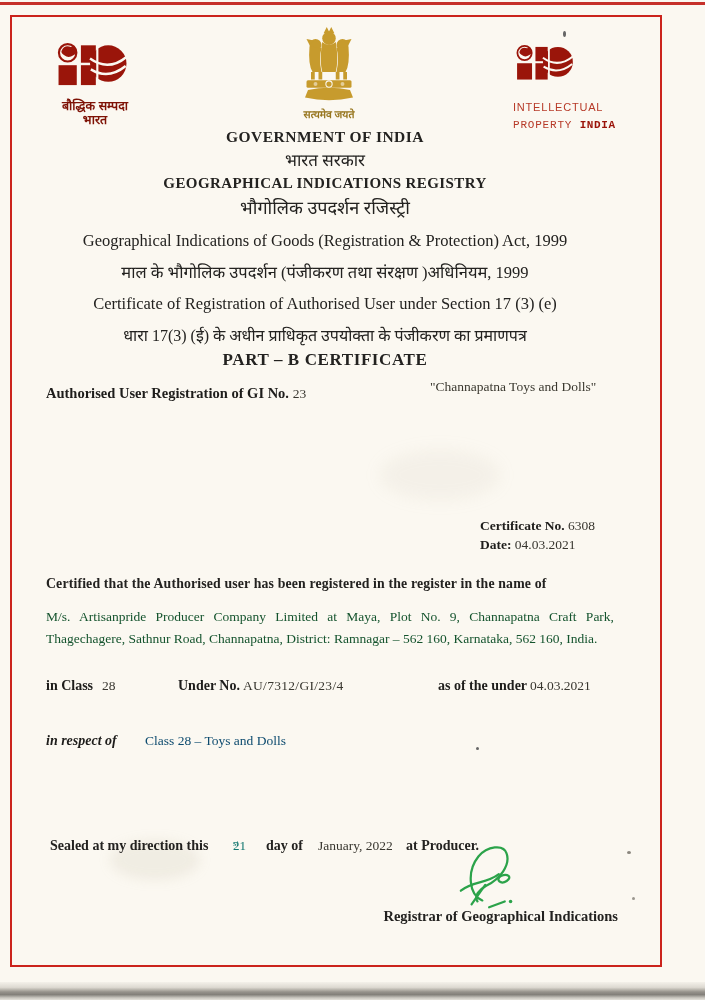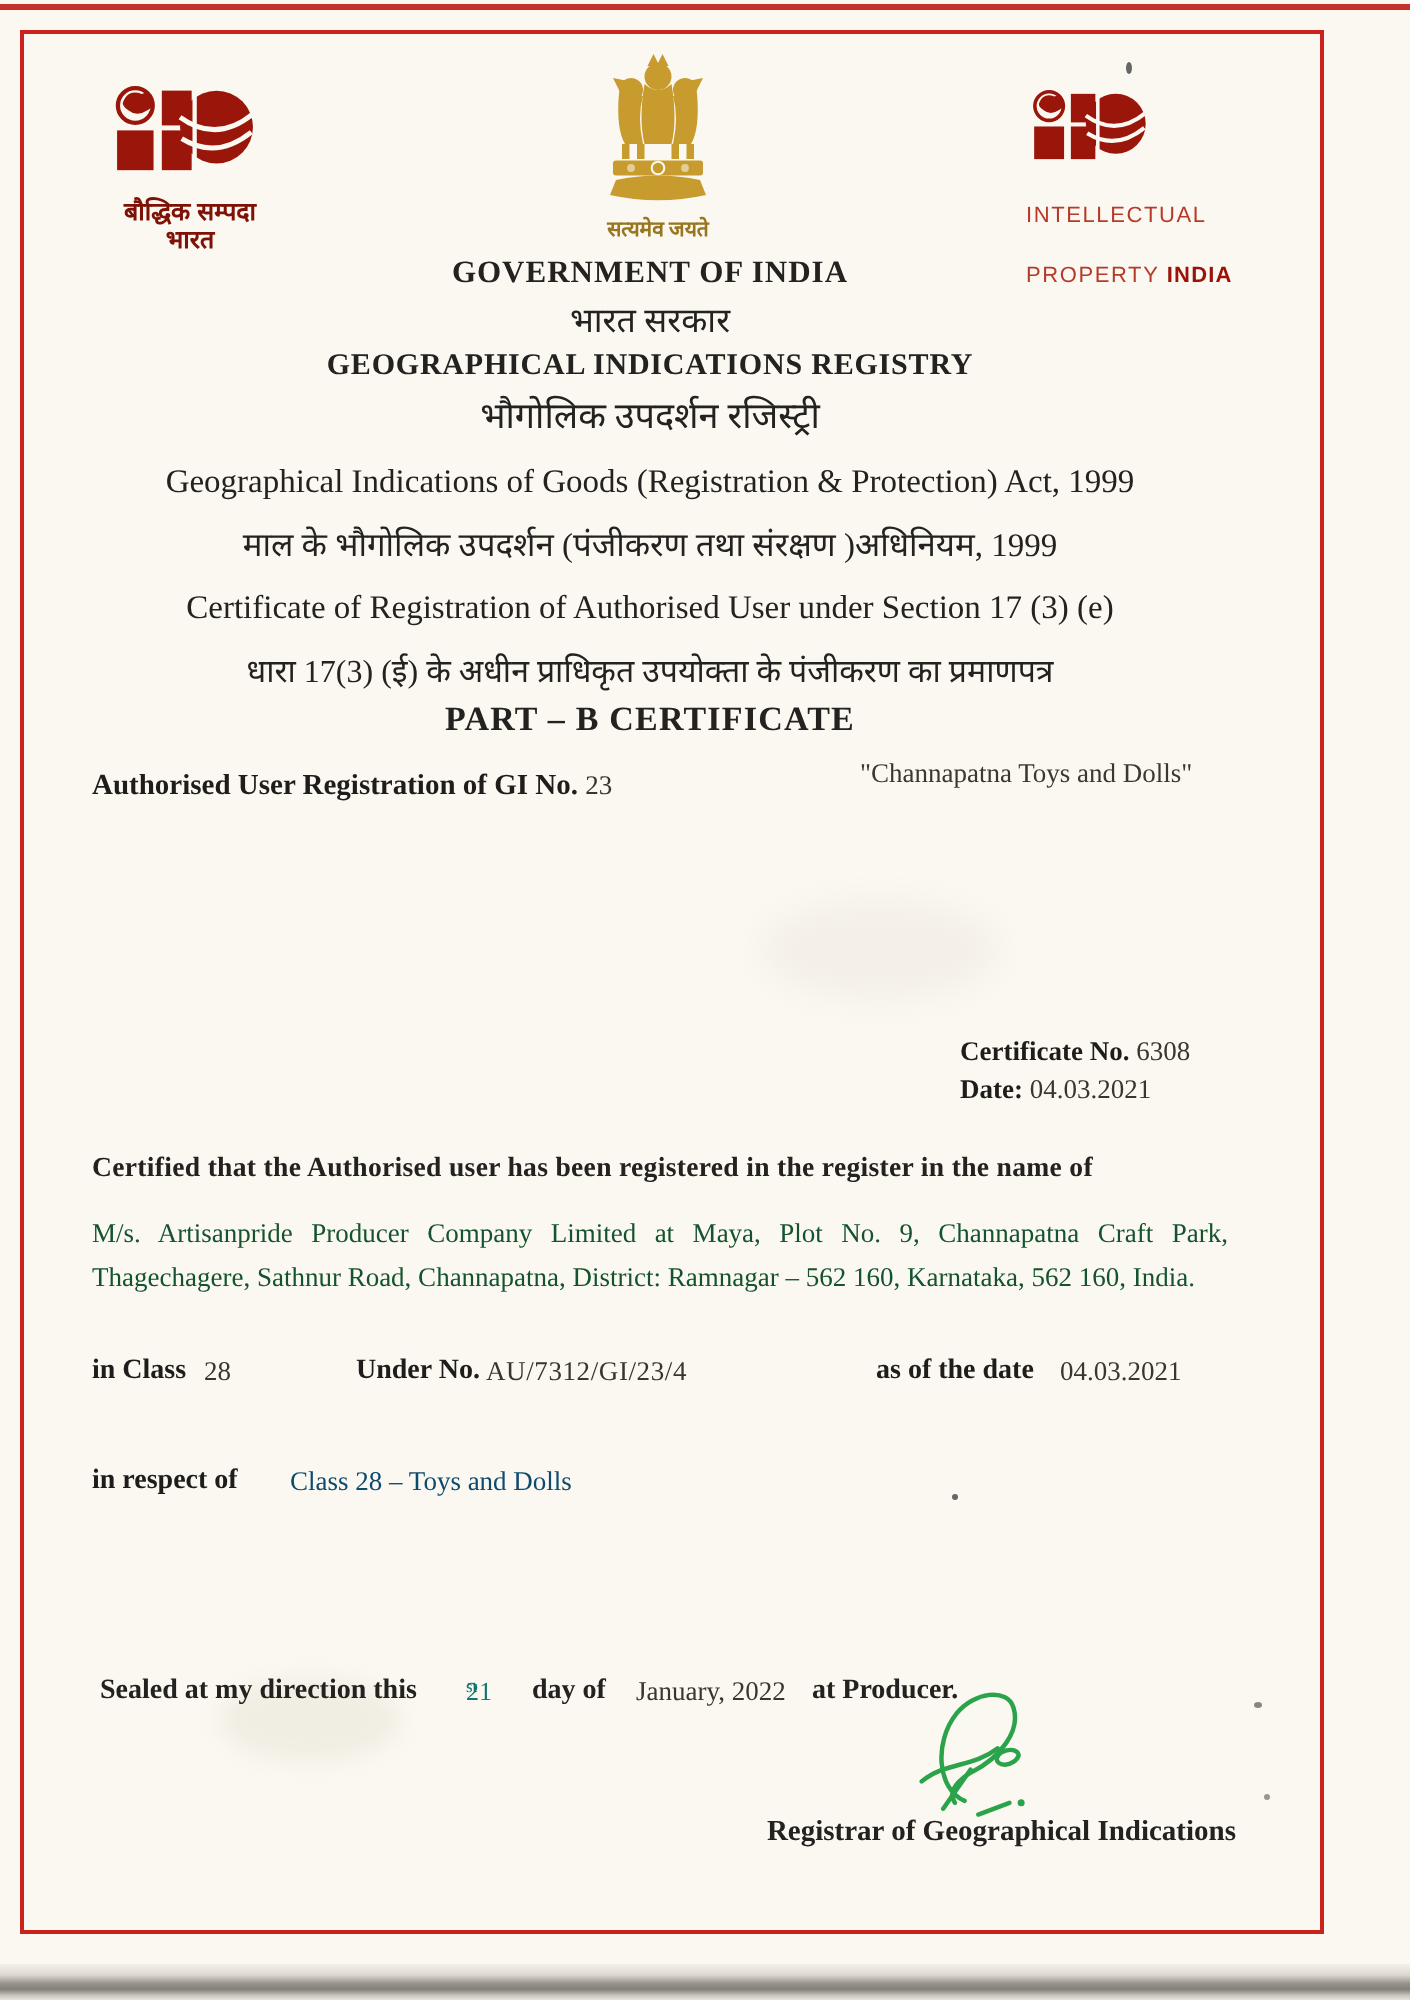--- a/index.html
+++ b/index.html
@@ -20,21 +20,21 @@
   .speck{background:#666;border-radius:50%;}
   
   .logo-left{left:35px;top:42px;width:120px;text-align:center;}
   .logo-left svg{display:block;margin:0 auto;}
   .logo-hi{font-family:Liberation Sans, sans-serif;font-weight:bold;color:#7e1206;font-size:12.5px;line-height:1.1;}
   .emblem{left:269px;top:20px;width:120px;text-align:center;}
   .emblem svg{display:block;margin:0 auto;}
   .emblem-caption{font-size:10.5px;color:#97761f;margin-top:1px;font-weight:bold;}
   .logo-right{left:513px;top:44px;width:140px;}
   .lr-line1{font-family:"Liberation Sans",sans-serif;font-size:11px;color:#b73a28;letter-spacing:.8px;margin-top:5px;}
-  .lr-line2{font-family:Liberation Sans, sans-serif;font-size:11px;color:#b73a28;letter-spacing:.8px;margin-top:18px;}
+  .lr-line2{font-family:Liberation Mono, monospace;font-size:11px;color:#b73a28;letter-spacing:.8px;margin-top:6px;}
   .lr-line2 b{color:#9a1208;font-weight:bold;letter-spacing:.6px;}
   
   .hdr{left:10px;width:630px;text-align:center;white-space:nowrap;}
   .h-gov-en{top:128px;font-size:15.5px;font-weight:bold;letter-spacing:.5px;}
   .h-gov-hi{top:148px;font-size:17px;}
   .h-reg-en{top:175px;font-size:15px;font-weight:bold;letter-spacing:.4px;}
   .h-reg-hi{top:195px;font-size:18px;}
   .h-act-en{top:231px;font-size:16.5px;}
   .h-act-hi{top:260px;font-size:16.5px;}
   .h-cert-en{top:294px;font-size:16.5px;}
@@ -51,21 +51,21 @@
   .au-row .val{font-size:13.5px;letter-spacing:.3px;}
   .certified-line{left:46px;top:576px;font-size:13.8px;font-weight:bold;letter-spacing:.15px;white-space:nowrap;}
   .holder-para{left:46px;top:606px;width:568px;font-size:13.5px;line-height:21.8px;text-align:justify;color:#14532d;}
   .class-row{left:0;top:678px;width:705px;font-size:14px;height:20px;}
   .class-row span{position:absolute;white-space:nowrap;}
   .p-inclass{left:46px;} .p-classval{left:102px;font-size:13.5px;}
   .p-underno{left:178px;} .p-undernoval{left:243px;font-size:13.5px;letter-spacing:.3px;}
   .p-asof{left:438px;} .p-asofval{left:530px;font-size:13.5px;}
   .respect-row{left:0;top:733px;width:705px;font-size:14px;height:20px;}
   .respect-row span{position:absolute;white-space:nowrap;}
-  .p-respect{left:46px;} .p-respectval{left:145px;font-size:13.5px;color:#0c4a6e;}
+  .p-respect{left:46px;font-style:italic;} .p-respectval{left:145px;font-size:13.5px;color:#0c4a6e;}
   .sealed-row{left:0;top:838px;width:705px;font-size:14px;height:22px;}
   .sealed-row span{position:absolute;white-space:nowrap;}
   .p-sealed1{left:50px;font-weight:bold;}
   .p-day{left:233px;font-size:13px;color:#0f766e;text-align:center;}
   .p-day sup{font-size:8.5px;}
   .p-dayof{left:266px;font-weight:bold;}
   .p-month{left:318px;font-size:13.5px;color:#38362f;}
   .p-chennai{left:406px;font-weight:bold;}
   .signature{left:452px;top:840px;}
   .registrar{left:338px;top:908px;width:280px;text-align:right;font-size:14.5px;font-weight:bold;white-space:nowrap;}
@@ -172,21 +172,21 @@
 
   <div class="abs certified-line">Certified that the Authorised user has been registered in the register in the name of</div>
 
   <div class="abs holder-para">M/s. Artisanpride Producer Company Limited at Maya, Plot No. 9, Channapatna Craft Park, Thagechagere, Sathnur Road, Channapatna, District: Ramnagar – 562 160, Karnataka, 562 160, India.</div>
 
   <div class="abs class-row">
     <span class="p-inclass lbl">in Class</span>
     <span class="p-classval val">28</span>
     <span class="p-underno lbl">Under No.</span>
     <span class="p-undernoval val">AU/7312/GI/23/4</span>
-    <span class="p-asof lbl">as of the date</span>
+    <span class="p-asof lbl">as of the under</span>
     <span class="p-asofval val">04.03.2021</span>
   </div>
 
   <div class="abs respect-row">
     <span class="p-respect lbl">in respect of</span>
     <span class="p-respectval">Class 28 – Toys and Dolls</span>
   </div>
 
   <div class="abs sealed-row">
     <span class="p-sealed1">Sealed at my direction this</span>

